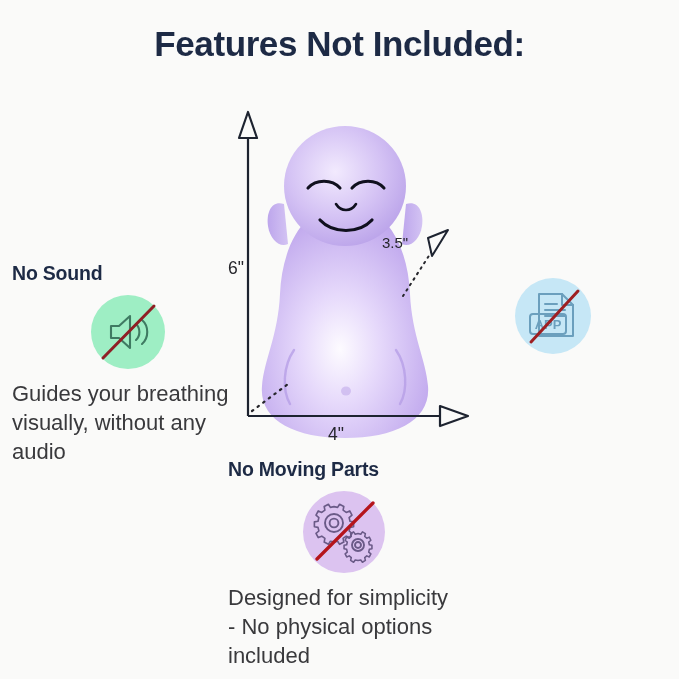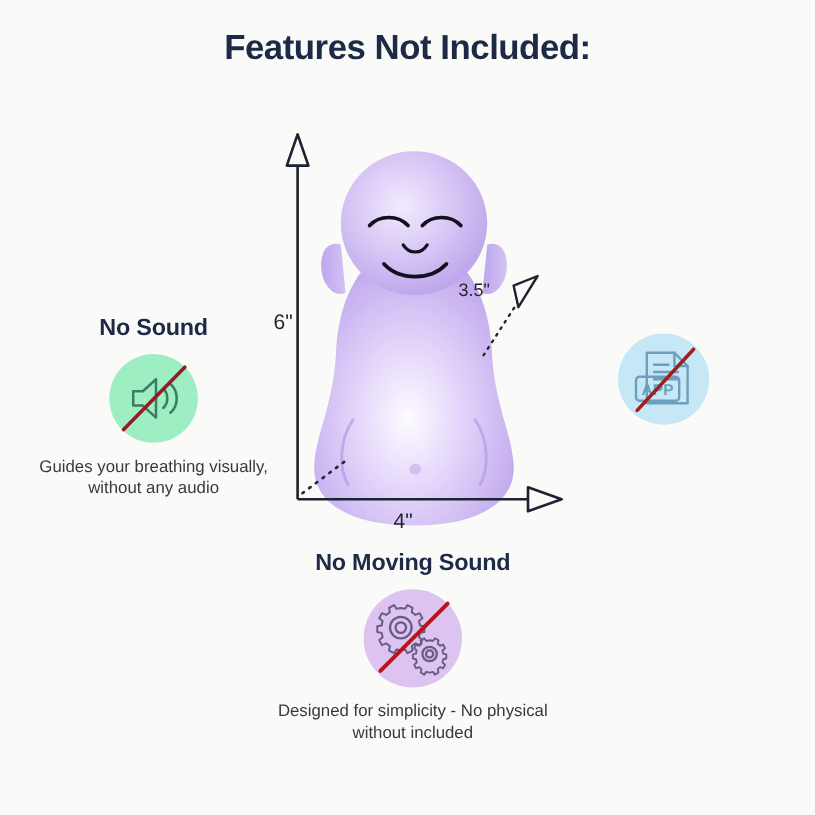--- a/index.html
+++ b/index.html
@@ -20,30 +20,30 @@
     height: 679px;
   }
 
   
   .title {
     position: absolute;
     top: 24px;
     left: 0;
     width: 679px;
     text-align: center;
-    font-size: 29px;
+    font-size: 35px;
     font-weight: bold;
     color: #1d2a45;
     letter-spacing: -0.4px;
   }
 
   
   .feature {
     position: absolute;
-    text-align: center;
+    text-align: left;
   }
   .feature-title {
     font-size: 19.5px;
     font-weight: bold;
     color: #1d2a45;
     letter-spacing: -0.2px;
     white-space: nowrap;
   }
   .icon-badge {
     position: relative;
@@ -51,21 +51,21 @@
     border-radius: 50%;
     display: block;
   }
   .icon-badge svg {
     position: absolute;
     left: 0;
     top: 0;
   }
   .feature-desc {
     margin-top: 10px;
-    font-size: 14px;
+    font-size: 22px;
     line-height: 1.32;
     color: #39393c;
   }
 
   #feature-sound {
     left: 12px;
     top: 262px;
     width: 232px;
   }
   #feature-app {
@@ -209,21 +209,21 @@
           <rect x="15" y="36" width="36" height="20" rx="3"></rect>
         </g>
         <text x="33" y="51" font-family="'Liberation Sans', sans-serif" font-size="13" font-weight="bold" fill="#6b9fbd" text-anchor="middle">APP</text>
         <line x1="16" y1="64" x2="63" y2="13" stroke="#9e1f22" stroke-width="3" stroke-linecap="round"></line>
       </svg>
     </div>
 
   </div>
 
   <div class="feature" id="feature-moving">
-    <div class="feature-title">No Moving Sound</div>
+    <div class="feature-title">No Moving Parts</div>
 
     <div class="icon-badge badge-purple">
       <svg width="82" height="82" viewBox="0 0 82 82" xmlns="http://www.w3.org/2000/svg">
         <g stroke="#6a5a87" fill="none" stroke-width="1.9" stroke-linejoin="round">
 
           <g transform="translate(31,32)">
             <path d="M0,-19 L4.2,-18.2 L6.5,-21.8 L11.4,-19.2 L10.6,-14.9
                      L14.2,-12.3 L18.3,-14 L20.9,-9.1 L17.6,-6.3
                      L18.6,-2.1 L22.8,-1.3 L22.8,4.3 L18.6,5.1
                      L17.6,9.3 L20.9,12.1 L18.3,17 L14.2,15.3
@@ -249,16 +249,16 @@
                      L-13.1,-3.6 L-15.7,-5.8 L-13.8,-9.6 L-10.7,-8.3
                      L-8.2,-10.4 L-9,-13.8 L-5.4,-16 L-3.4,-13.2 Z" transform="scale(0.82)"></path>
             <circle cx="0" cy="0" r="6"></circle>
             <circle cx="0" cy="0" r="3"></circle>
           </g>
         </g>
         <line x1="14" y1="68" x2="70" y2="12" stroke="#b5151c" stroke-width="3.3" stroke-linecap="round"></line>
       </svg>
     </div>
 
-    <div class="feature-desc">Designed for simplicity - No physical without included</div>
+    <div class="feature-desc">Designed for simplicity - No physical options included</div>
   </div>
 
 </div>
 
 </body></html>

